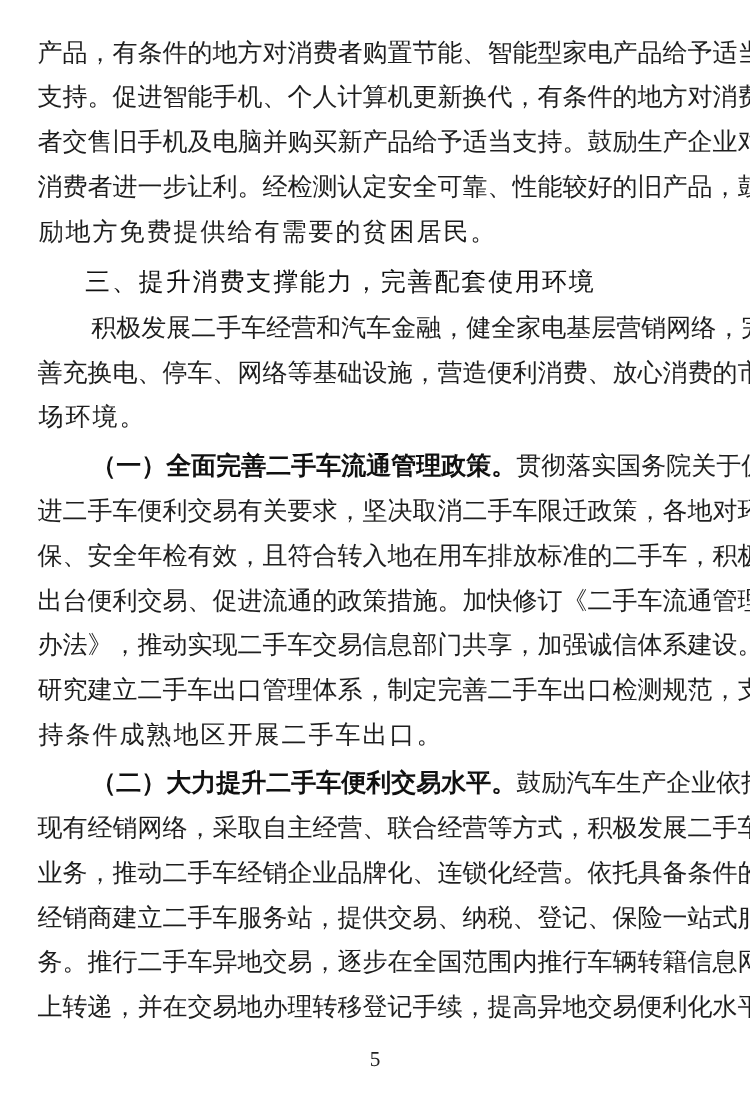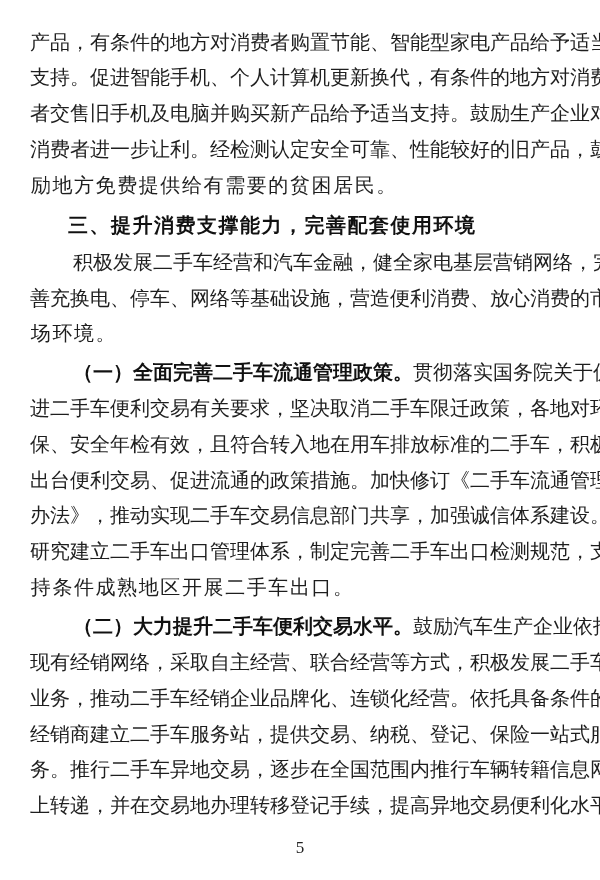--- a/index.html
+++ b/index.html
@@ -47,21 +47,21 @@
     .line span.ch {
       display: inline-block;
       text-align: center;
     }
     .heading {
       position: absolute;
       left: 68px;
       height: 30px;
       line-height: 30px;
       font-size: 20px;
-      font-weight: bold;
+      font-weight: normal;
       font-family: "DejaVu Sans", "Liberation Sans", sans-serif;
       color: #111;
       white-space: nowrap;
       letter-spacing: 1.5px;
       text-align: center;
     }
     .bold {
       font-weight: bold;
       color: #111;
     }

